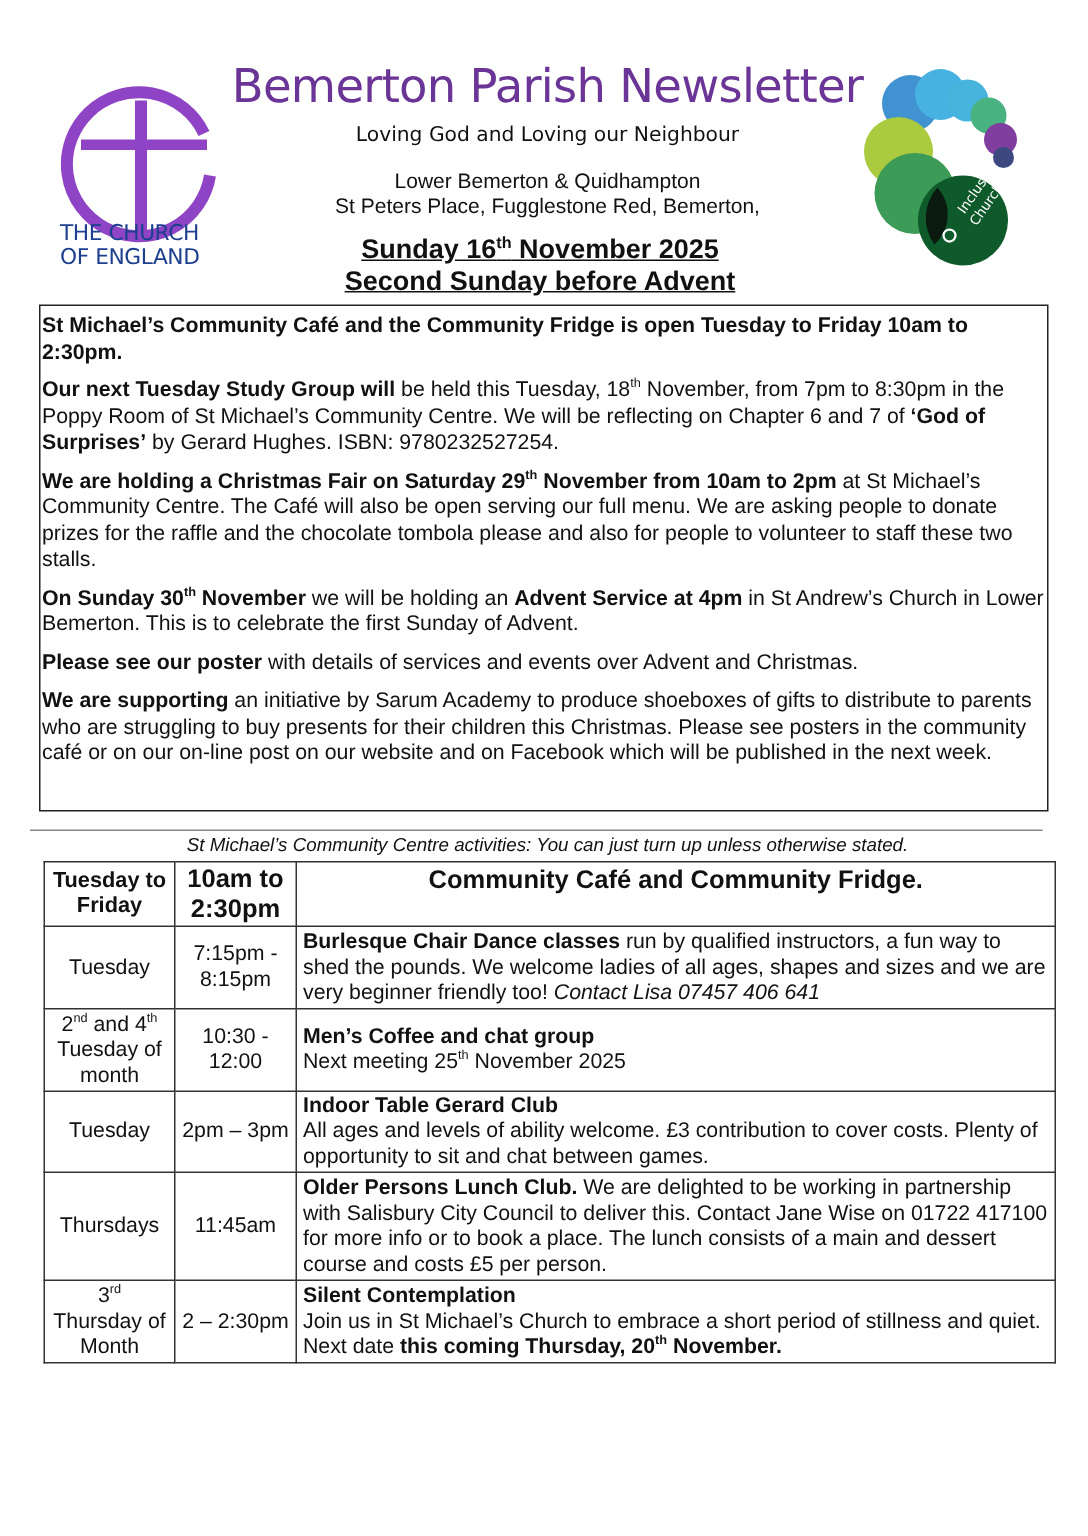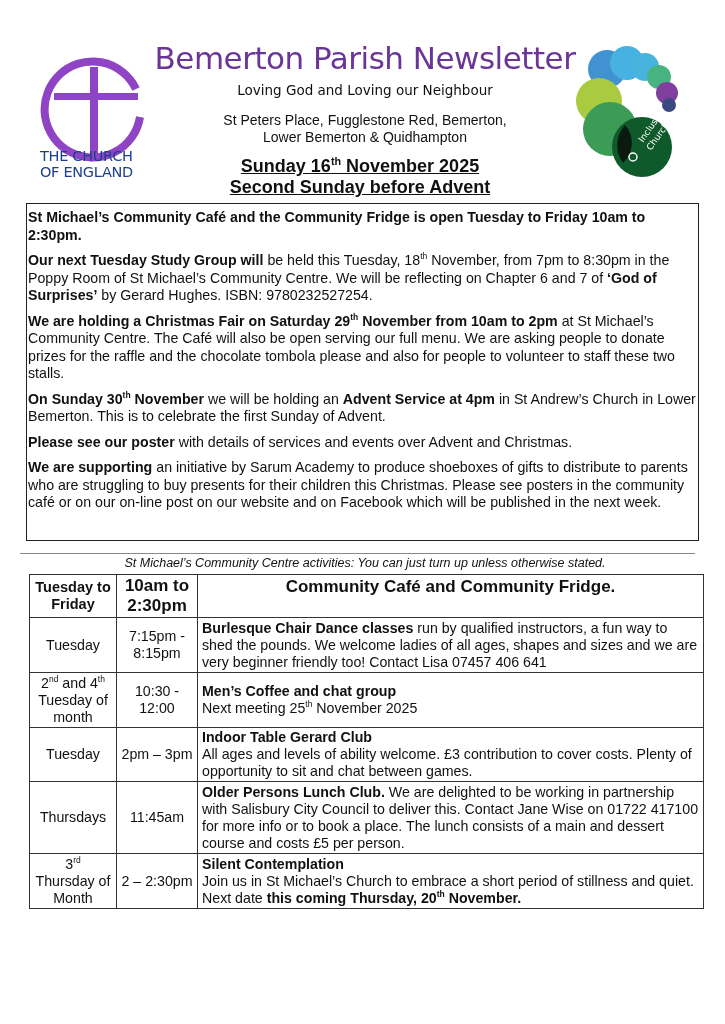--- a/index.html
+++ b/index.html
@@ -20,40 +20,40 @@
   #activities-note{left:20px;top:556px;width:690px;text-align:center;font-style:italic;font-size:12.5px;}
   table#activities{position:absolute;left:29px;top:574px;width:675px;border-collapse:collapse;font-size:14.2px;line-height:17px;border-radius:21px;}
   #activities td{border:1px solid #333;padding:1px 4px;vertical-align:middle;}
   #activities td.c1{width:78px;text-align:center;}
   #activities td.c2{width:72px;text-align:center;}
   #activities td.c3{text-align:left;}
   #activities tr.head td.c1{font-weight:bold;font-size:14.5px;}
   #activities tr.head td.c2{font-weight:bold;font-size:17px;line-height:20px;}
   #activities tr.head td.c3{font-weight:bold;font-size:17px;text-align:center;vertical-align:top;padding-top:3px;}
   .b{font-weight:bold;}
-  .i{}
+  .i{font-style:italic;}
 </style>
 </head>
 <body>
 
 <svg id="coe-logo" class="abs" viewBox="0 0 110 110" width="110" height="110">
   <path d="M100,60 A48,48 0 1 1 96,32" fill="none" stroke="#8e44c4" stroke-width="8"></path>
   <rect x="50" y="10" width="8" height="92" fill="#8e44c4"></rect>
   <rect x="14" y="36" width="84" height="7" fill="#8e44c4"></rect>
 </svg>
 <div id="coe-text" class="abs">
   <div>THE CHURCH</div>
   <div>OF ENGLAND</div>
 </div>
 
 <div id="title" class="abs">Bemerton Parish Newsletter</div>
 <div id="tagline" class="abs">Loving God and Loving our Neighbour</div>
 <div id="address" class="abs">
+  <div>Lower Bemerton &amp; Quidhampton</div>
   <div>St Peters Place, Fugglestone Red, Bemerton,</div>
-  <div>Lower Bemerton &amp; Quidhampton</div>
 </div>
 <div id="date-block" class="abs">
   <div><span>Sunday 16</span><sup>th</sup><span> November 2025</span></div>
   <div>Second Sunday before Advent</div>
 </div>
 
 <svg id="ic-logo" class="abs" viewBox="0 0 110 135" width="110" height="135">
   <g opacity="0.85">
     <circle cx="32" cy="24" r="19" fill="#1f7fc8"></circle>
     <circle cx="52" cy="18" r="17" fill="#27a4dc"></circle>

